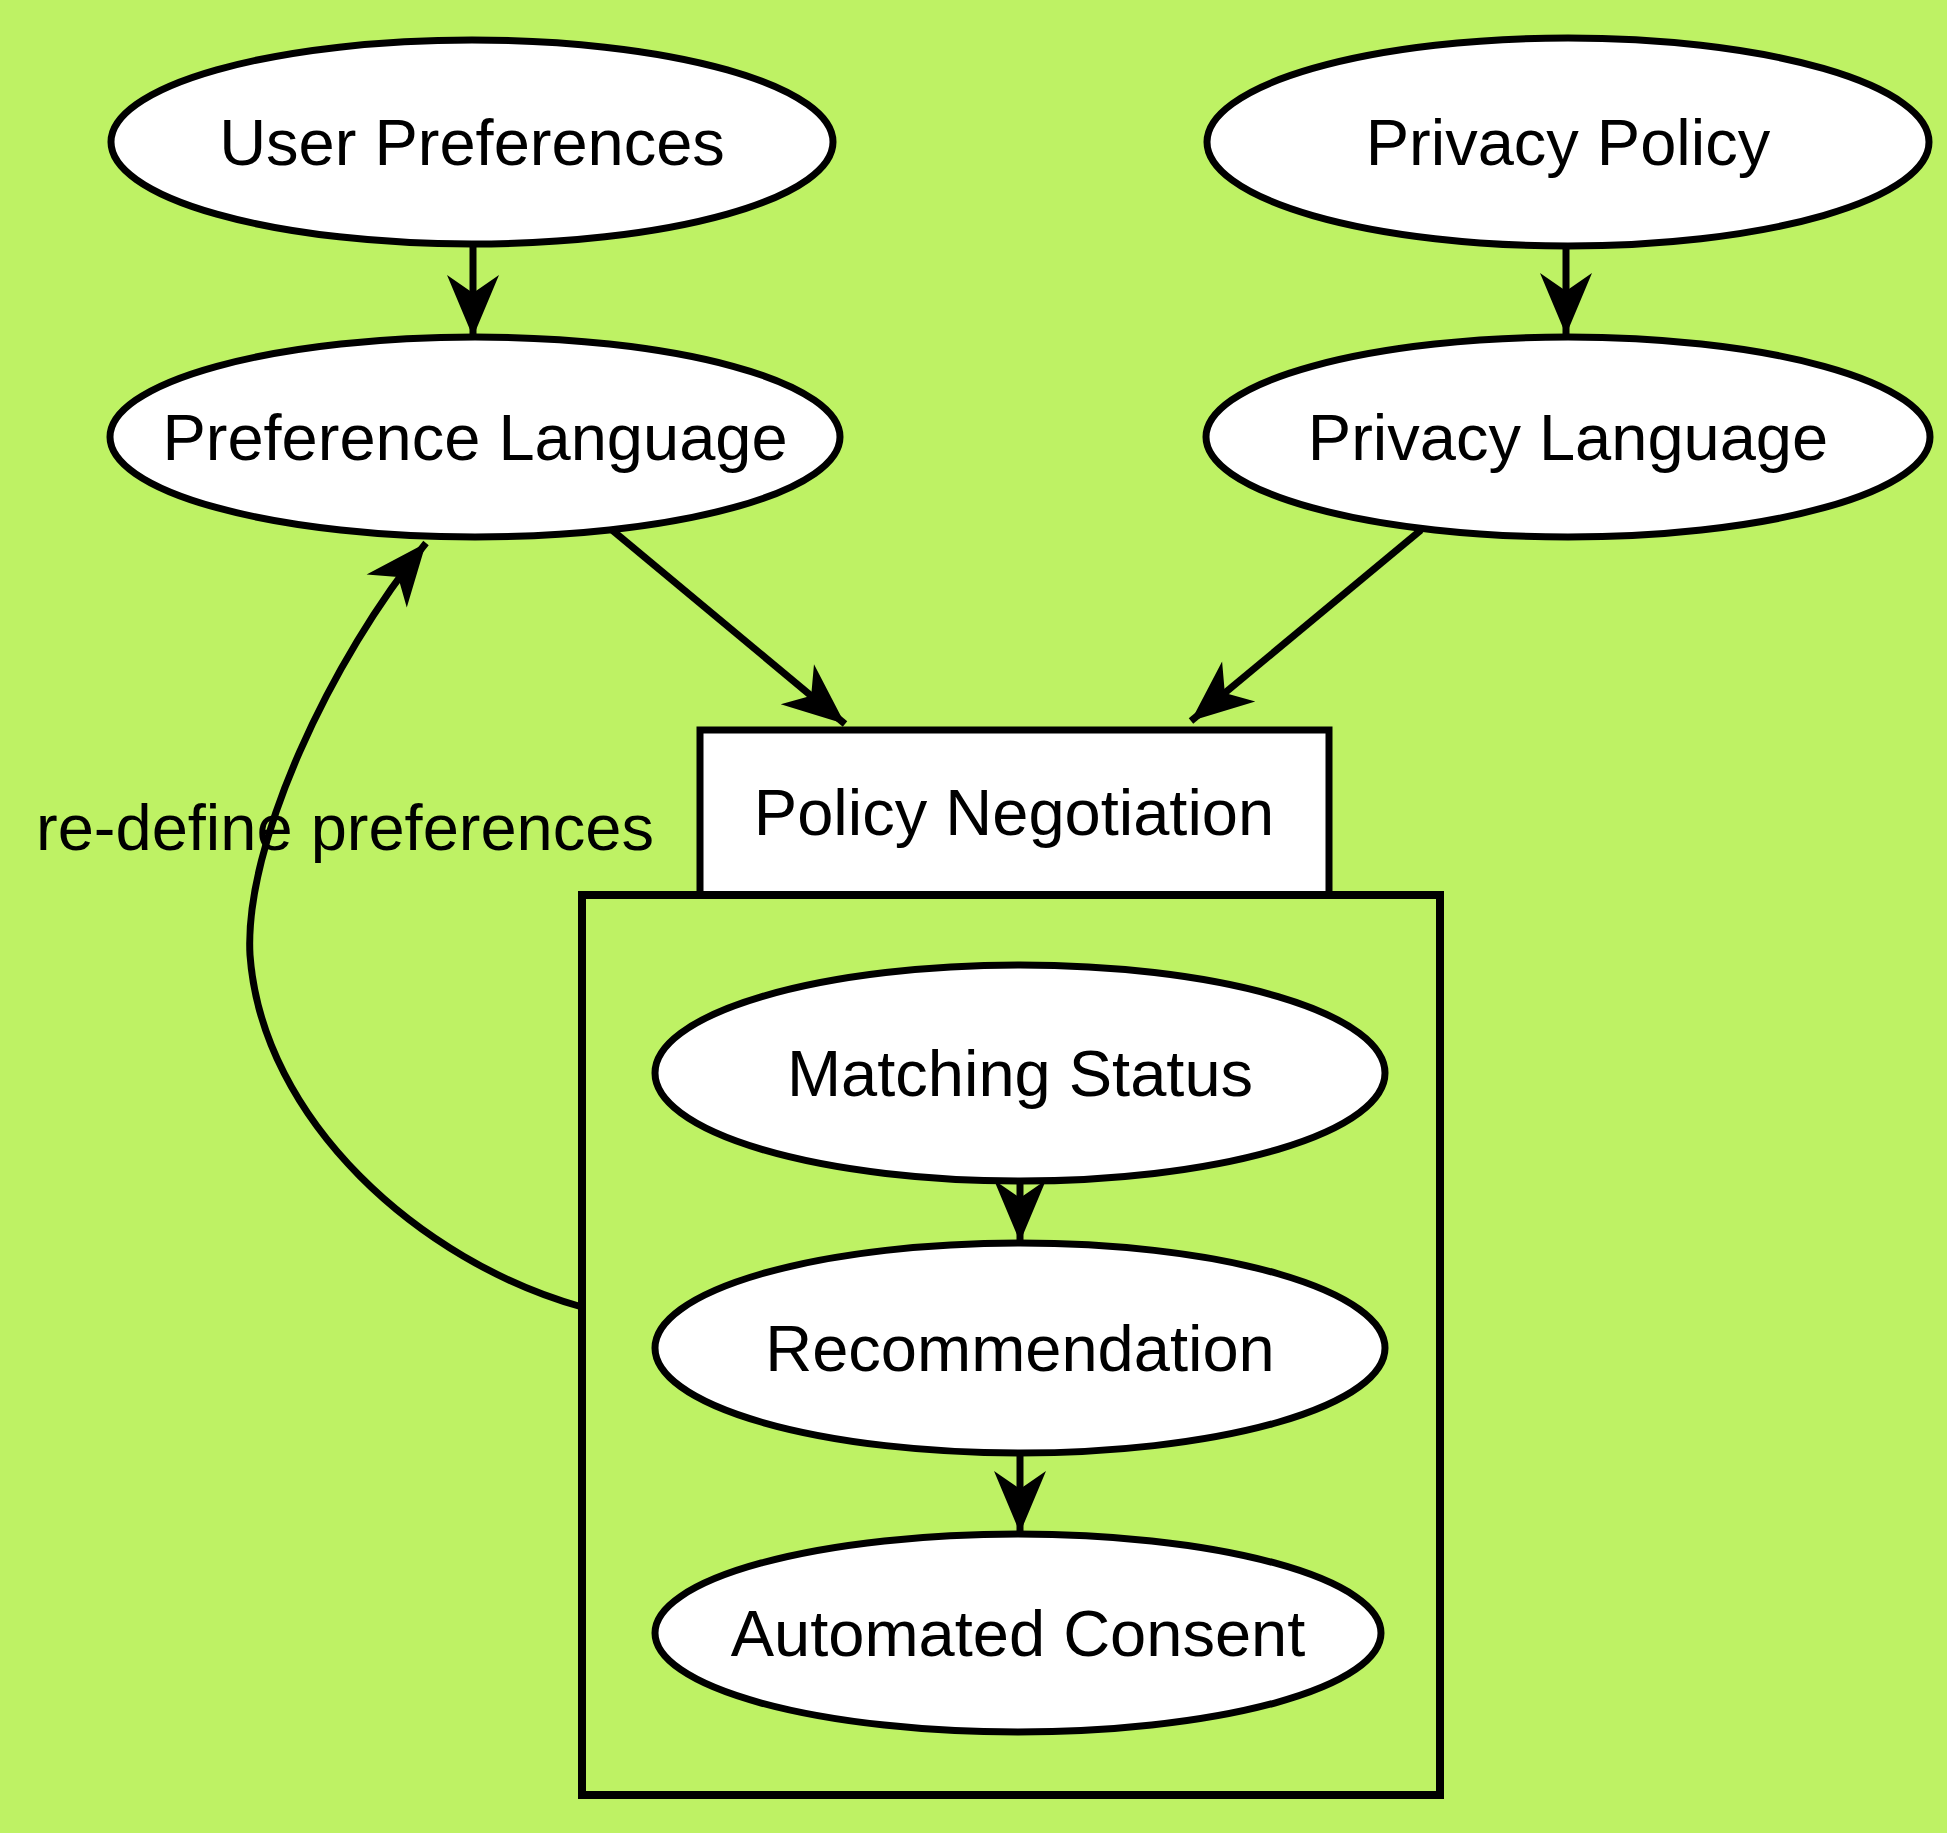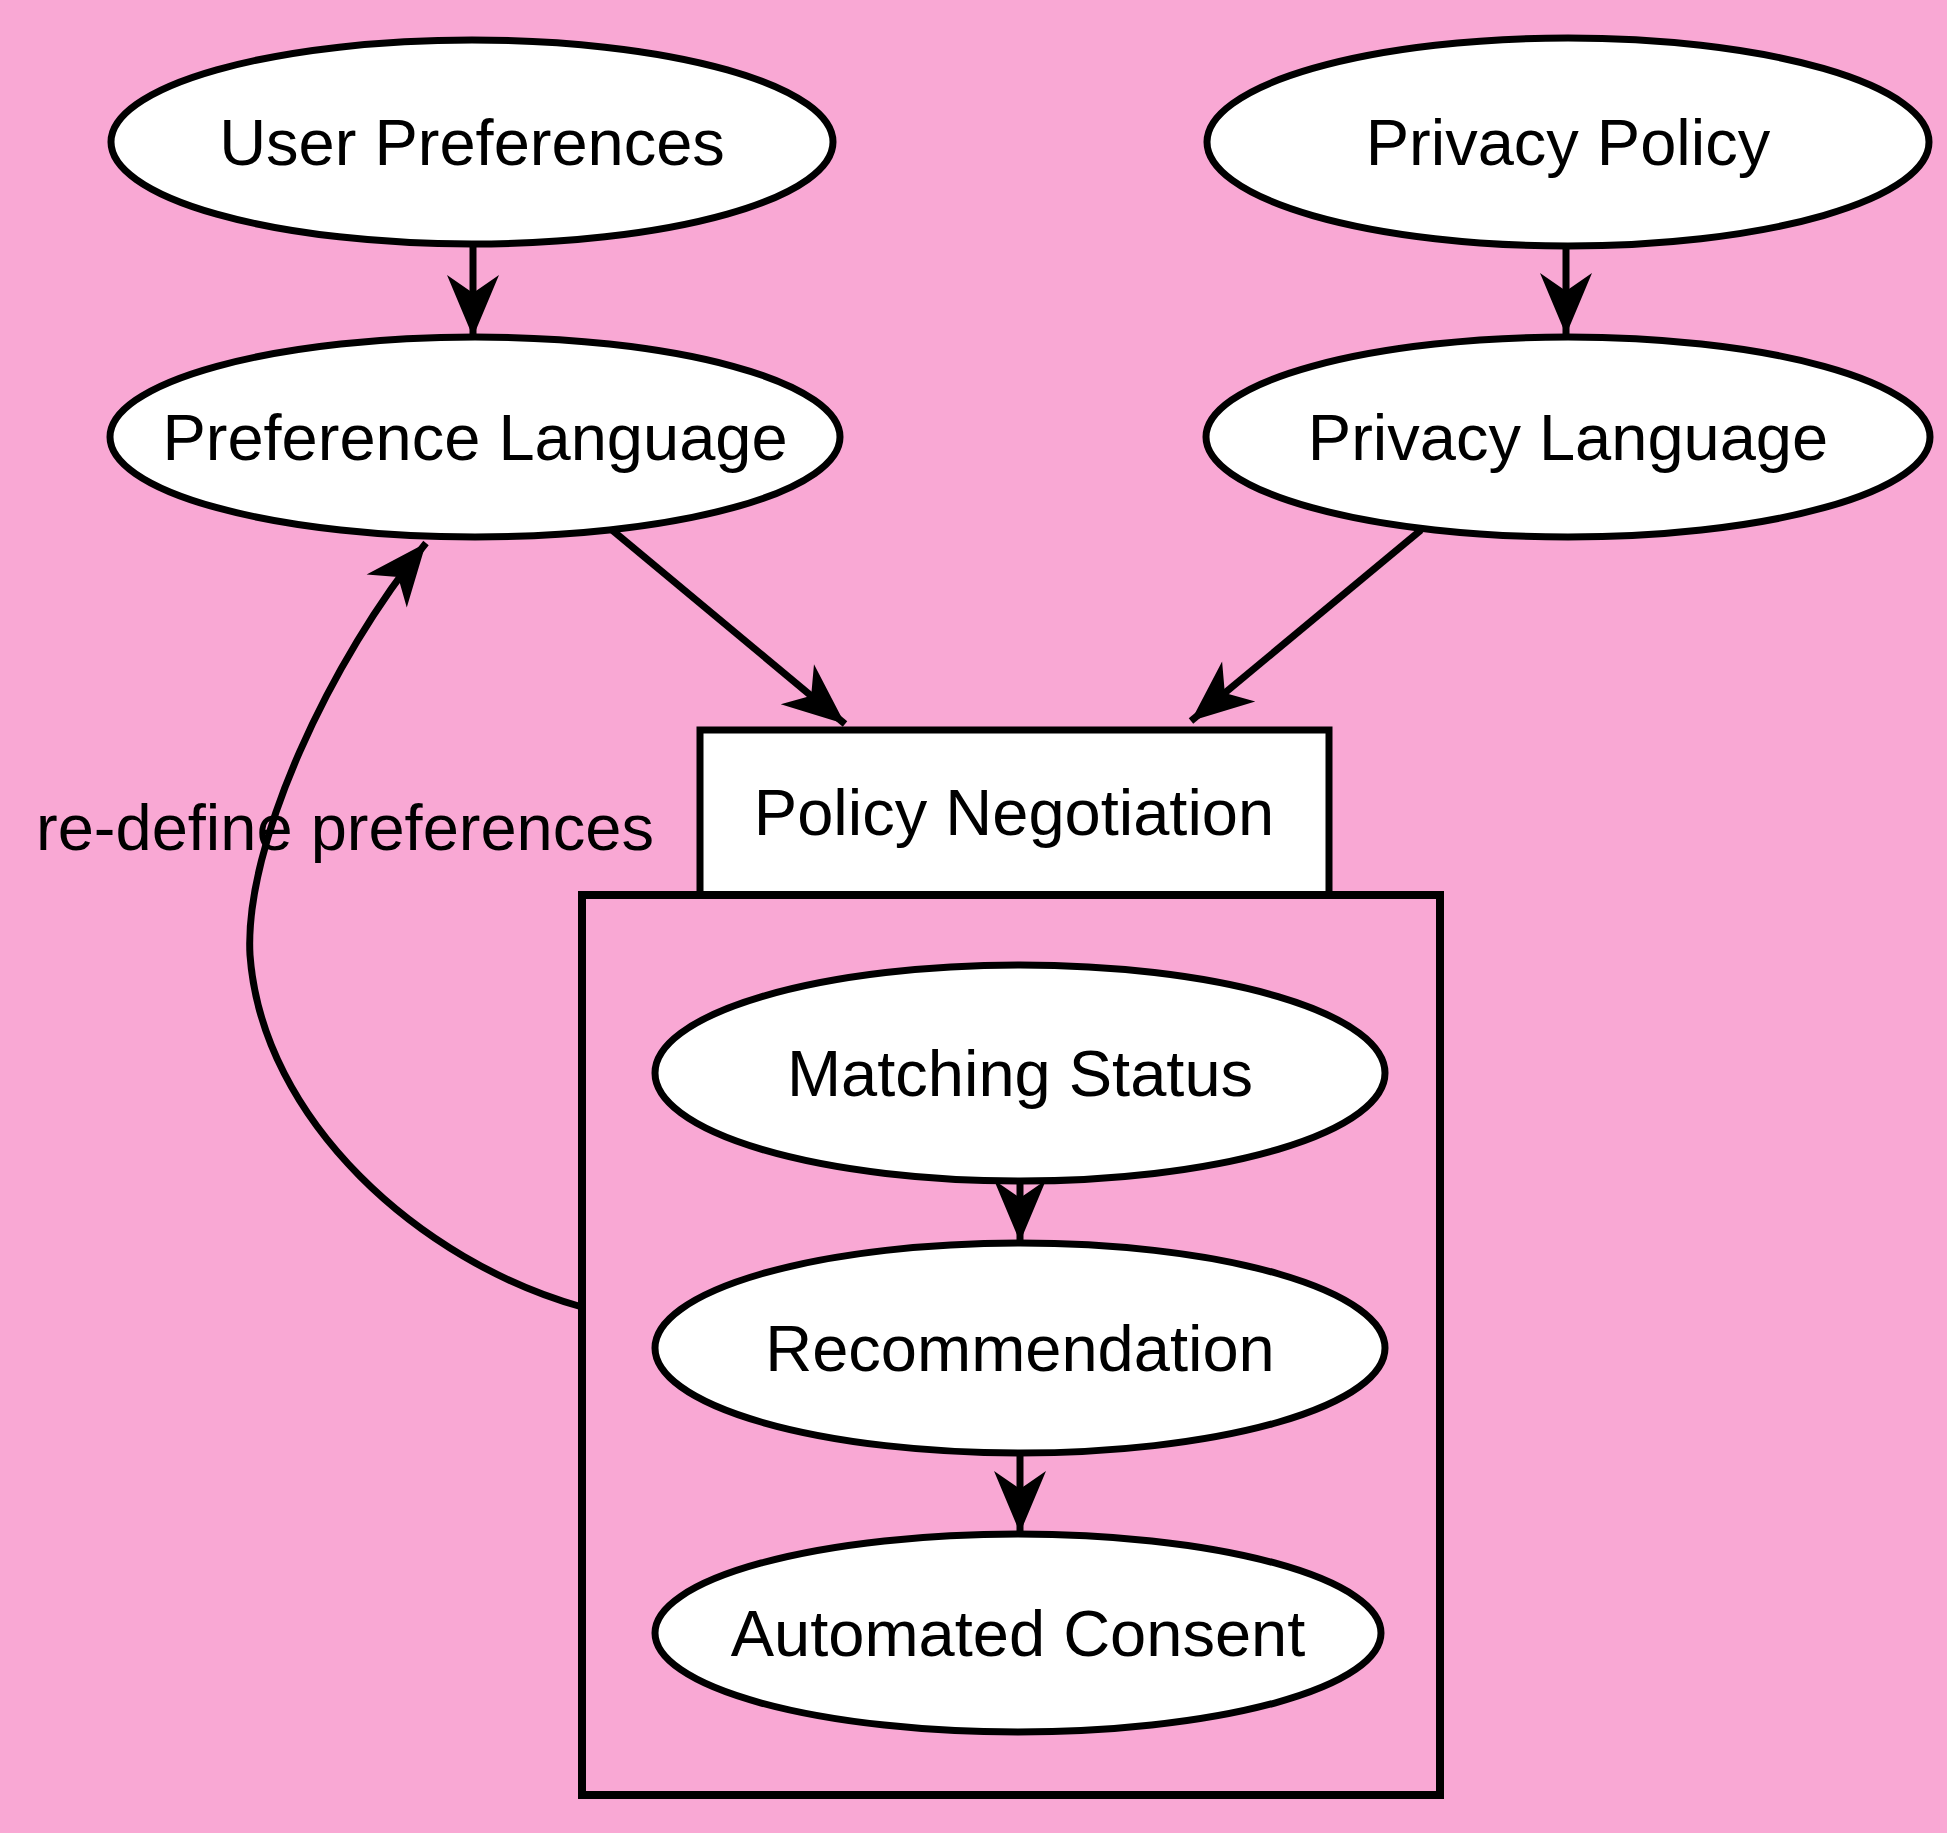--- a/index.html
+++ b/index.html
@@ -1,16 +1,16 @@
 <!DOCTYPE html>
 <html><head>
 <meta charset="utf-8">
 <style>
   html, body { margin: 0; padding: 0; background: #ffffff; }
-  .canvas-wrap { width: 1947px; height: 1833px; position: relative; background: #f9a8d4; }
+  .canvas-wrap { width: 1947px; height: 1833px; position: relative; background: #bef264; }
   svg { display: block; }
   .node-shape { fill: #ffffff; stroke: #000000; stroke-width: 7; }
   .container-shape { fill: none; stroke: #000000; stroke-width: 8; }
   .edge-line { fill: none; stroke: #000000; stroke-width: 7; }
   .node-label, .edge-label {
     font-family: "Liberation Sans", "DejaVu Sans", sans-serif;
     font-size: 65px;
     fill: #000000;
     text-anchor: middle;
   }

